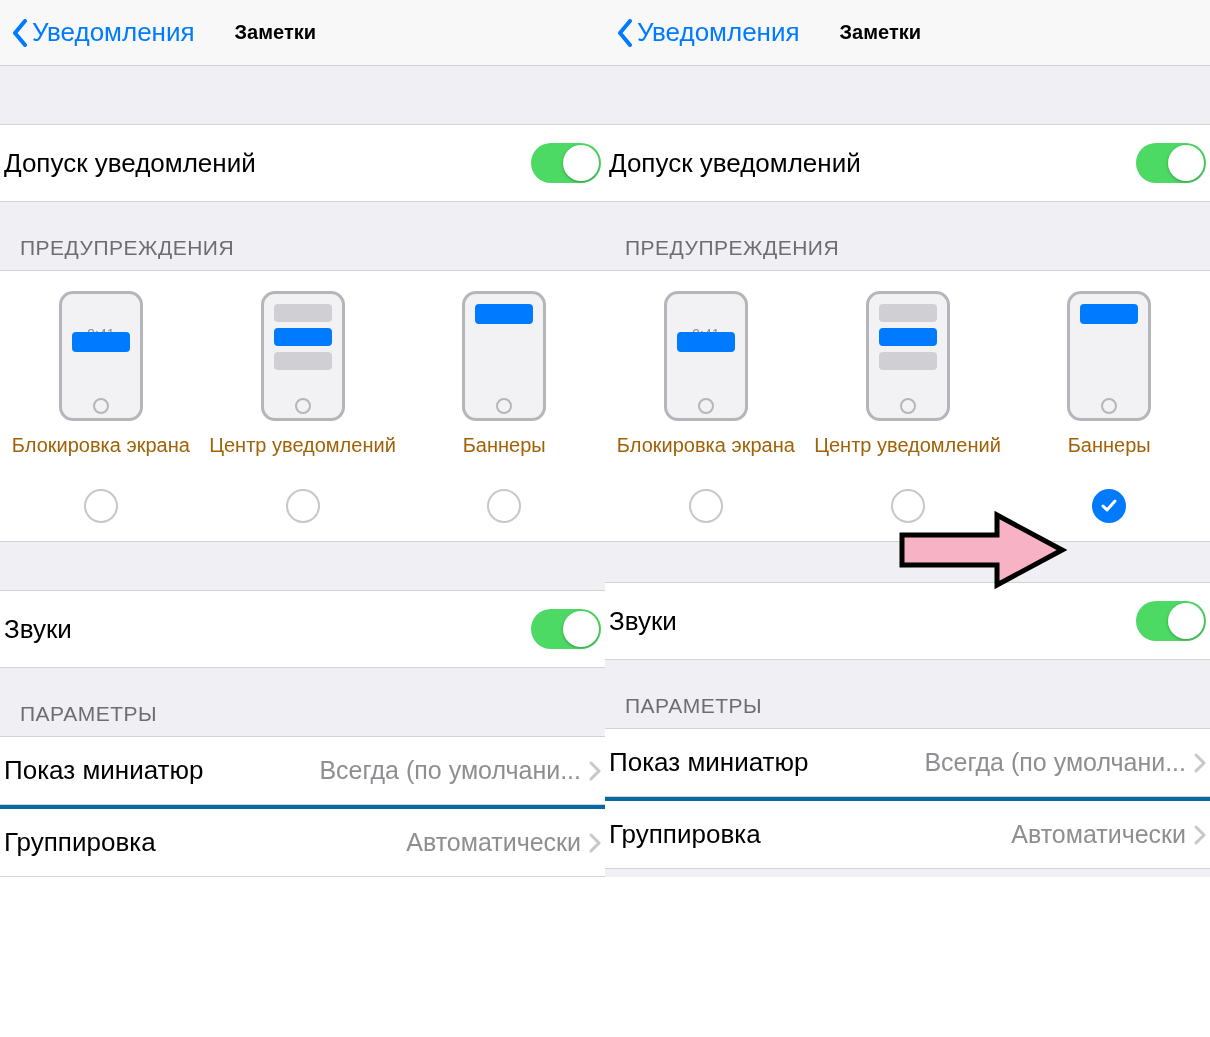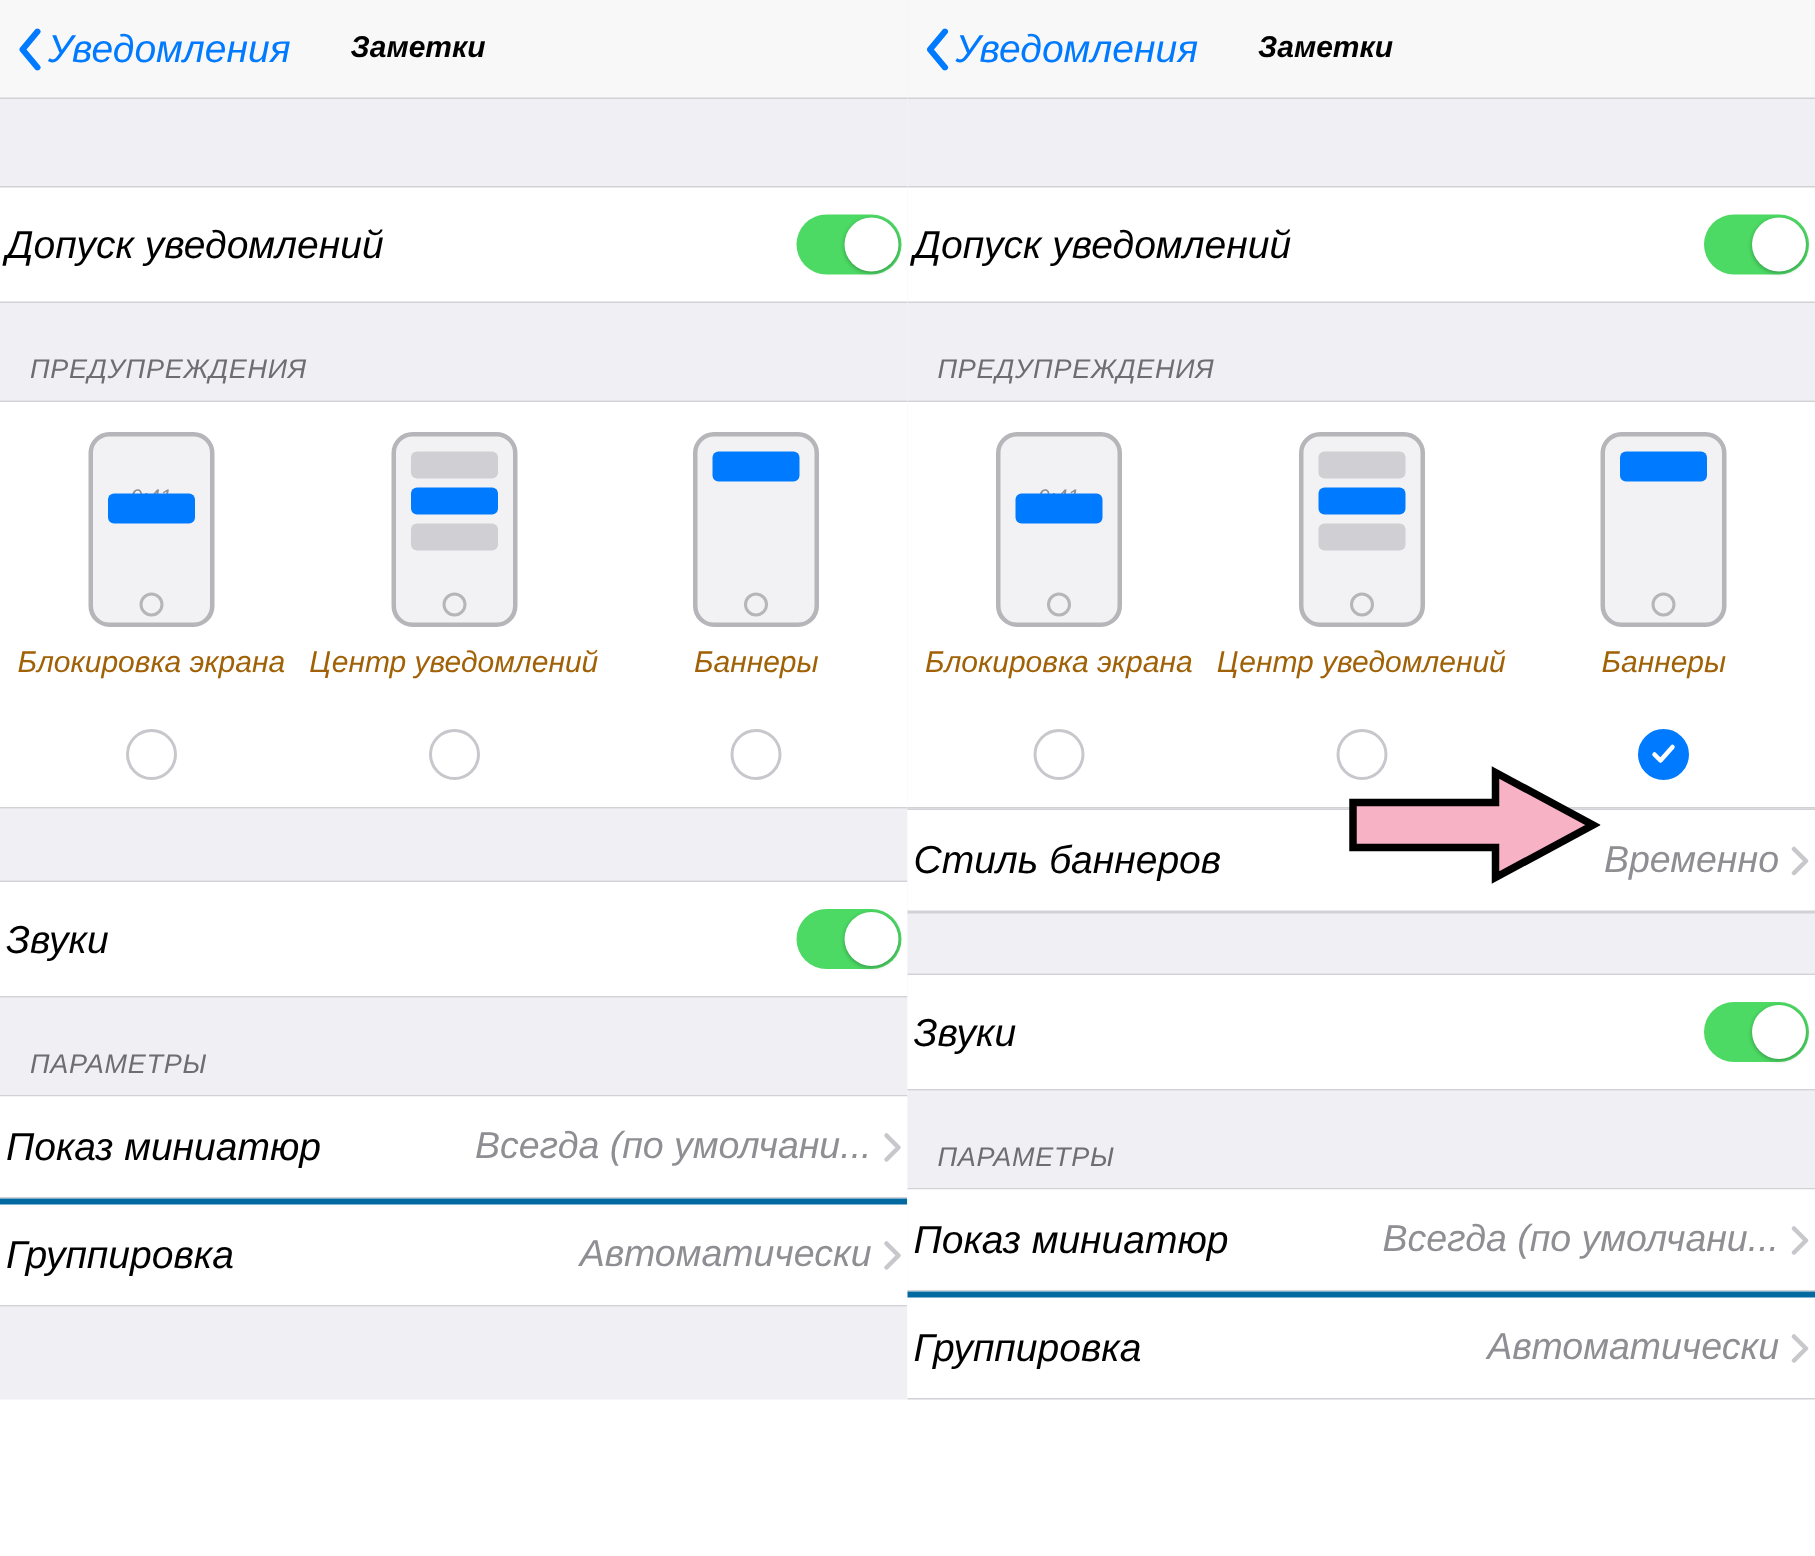--- a/index.html
+++ b/index.html
@@ -1,33 +1,33 @@
 <!DOCTYPE html>
 <html><head>
 <meta charset="utf-8">
 <style>
 *{box-sizing:border-box;margin:0;padding:0;}
 body{font-family:-apple-system,Helvetica,Arial,sans-serif;background:#fff;width:1210px;height:1037px;overflow:hidden;}
-.container{display:flex;width:1210px;font-style:italic;}
+.container{display:flex;width:1210px;}
 .pane{width:605px;background:#efeff4;}
 .nav{height:66px;background:#f8f8f8;border-bottom:1px solid #d1d1d6;display:flex;align-items:center;padding:0 12px;}
 .back{display:flex;align-items:center;color:#007aff;font-size:26px;cursor:pointer;}
 .chevron-left{width:16px;height:28px;margin-right:4px;}
 .chevron-left svg{display:block;}
 .nav-title{font-weight:700;font-size:20px;margin-left:40px;}
 .gap-top{height:58px;}
 .cell{background:#fff;border-top:1px solid #d1d1d6;border-bottom:1px solid #d1d1d6;padding:18px 4px;display:flex;align-items:center;justify-content:space-between;font-size:26px;}
 .cell .label{color:#000;}
 .cell .value{color:#8e8e93;font-size:25px;display:flex;align-items:center;}
 .chevron-right{margin-left:8px;}
 .chevron-right svg{display:block;}
 .toggle{width:70px;height:40px;border-radius:20px;position:relative;}
 .toggle.on{background:#4cd964;}
 .toggle .knob{width:36px;height:36px;border-radius:50%;background:#fff;position:absolute;top:2px;right:2px;box-shadow:0 1px 3px rgba(0,0,0,.3);}
-.section-header{font-size:18px;color:#6d6d72;padding:34px 20px 10px;letter-spacing:.5px;}
+.section-header{font-size:21px;color:#6d6d72;padding:34px 20px 10px;letter-spacing:.5px;}
 .alerts-grid{background:#fff;border-top:1px solid #d1d1d6;border-bottom:1px solid #d1d1d6;padding:20px 0 18px;}
 .row3{display:flex;}
 .col{flex:1;display:flex;flex-direction:column;align-items:center;}
 .phone{width:84px;height:130px;border:3px solid #b5b5ba;border-radius:14px;position:relative;background:#f2f2f4;}
 .phone .home{width:16px;height:16px;border:2px solid #b5b5ba;border-radius:50%;position:absolute;bottom:4px;left:50%;transform:translateX(-50%);}
 .phone.lock .time{position:absolute;top:32px;left:50%;transform:translateX(-50%);font-size:14px;color:#8e8e93;}
 .phone.lock .banner{position:absolute;top:38px;left:10px;right:10px;height:20px;background:#007aff;border-radius:4px;}
 .phone.nc .bar{position:absolute;left:10px;right:10px;height:18px;background:#cfcfd4;border-radius:4px;}
 .phone.nc .bar.b1{top:10px;}
 .phone.nc .bar.b2{top:34px;background:#007aff;}
@@ -195,33 +195,20 @@
         <div class="alert-label">Баннеры</div>
         <div class="radio checked">
           <svg width="20" height="20" viewBox="0 0 20 20">
                 <path d="M4 10 L8 14 L16 5" fill="none" stroke="#fff" stroke-width="3" stroke-linecap="round" stroke-linejoin="round"></path>
               </svg>
         </div>
       </div>
     </div>
   </div>
 
-  <div class="list" style="border-bottom:1px solid #d1d1d6;">
-    <div class="cell">
-      <span class="label">Стиль баннеров</span>
-      <span class="value">
-        <span>Временно</span>
-        <span class="chevron-right">
-              <svg width="12" height="20" viewBox="0 0 12 20">
-                <path d="M2 2 L10 10 L2 18" fill="none" stroke="#c7c7cc" stroke-width="3" stroke-linecap="round" stroke-linejoin="round"></path>
-              </svg>
-            </span>
-      </span>
-    </div>
-  </div>
 
   <div style="height:40px;"></div>
 
   <div class="cell">
     <span class="label">Звуки</span>
     <div class="toggle on">
           <div class="knob"></div>
         </div>
   </div>
 

